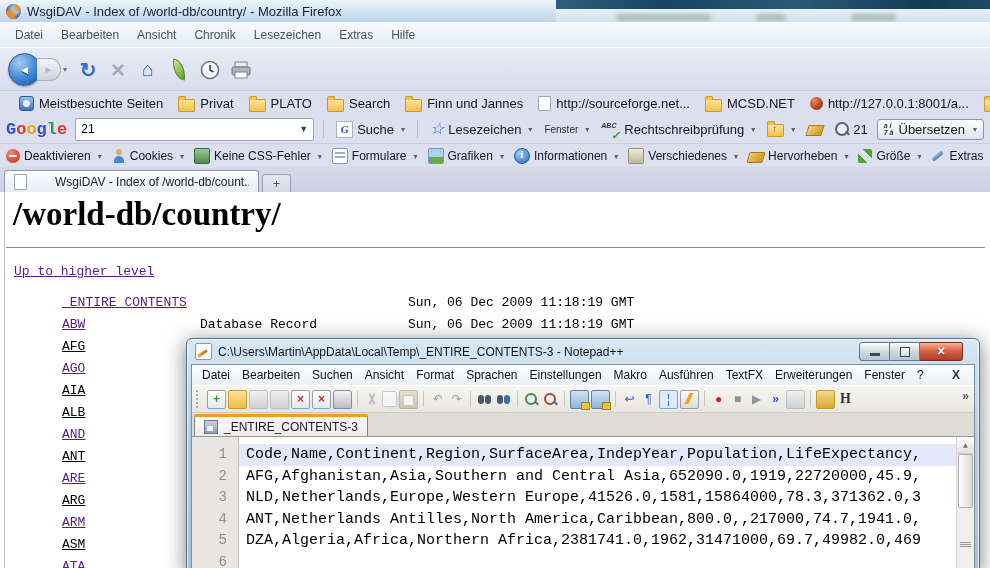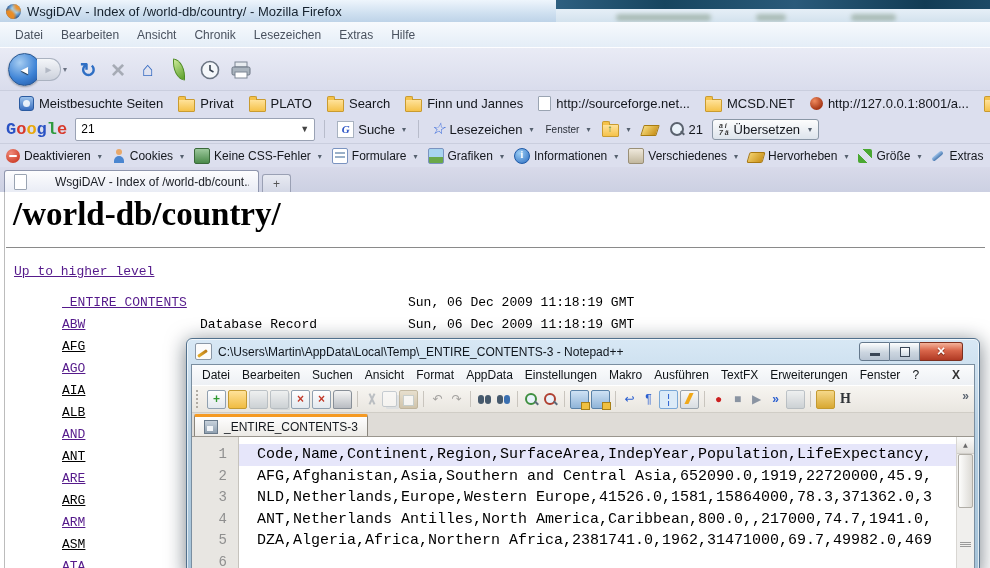--- a/index.html
+++ b/index.html
@@ -208,21 +208,21 @@
   .npp-tabs{height:23px;background:#dfdcd7;border-bottom:1px solid #9a968e;display:flex;align-items:flex-end;padding-left:2px;}
   .npp-tab{height:19px;background:linear-gradient(#fefefe,#eceae6);border:1px solid #8a867e;border-bottom:none;
     border-top:3px solid #f59a23;border-radius:2px 2px 0 0;display:flex;align-items:center;gap:6px;
     padding:0 9px;font-size:12px;color:#14181e;}
   .disk-sm{width:12px;height:12px;background:linear-gradient(#c8d2dc,#8fa0b0);border:1px solid #6a7a8a;position:relative;flex:none;}
   .disk-sm::after{content:"";position:absolute;left:2px;top:5px;width:6px;height:5px;background:#f2f5f8;}
   .npp-edit{flex:1;background:#fff;display:flex;position:relative;overflow:hidden;}
   .gutter{width:46px;background:#e8e6e2;border-right:1px solid #c6c3bd;padding-top:7px;flex:none;}
   .lnum{height:21.5px;line-height:21.5px;text-align:right;padding-right:11px;font-size:14px;color:#8f8f8f;}
   .codearea{flex:1;padding-top:7px;overflow:hidden;}
-  .cline{height:21.5px;line-height:21.5px;font-size:15px;color:#000;white-space:pre;padding-left:18px;}
+  .cline{height:21.5px;line-height:21.5px;font-size:15px;color:#000;white-space:pre;padding-left:7px;}
   .cline.current{background:#e6e6fa;}
   .npp-scroll{position:absolute;right:0;top:0;bottom:0;width:17px;background:#f0efed;border-left:1px solid #d8d6d2;}
   .sc-up{height:16px;border-bottom:1px solid #d0cec9;display:flex;align-items:center;justify-content:center;
     font-size:8px;color:#6a6a6a;background:linear-gradient(#fbfbfa,#e3e1dd);}
   .sc-thumb{position:absolute;top:17px;left:1px;right:1px;height:52px;border:1px solid #b0ada6;border-radius:2px;
     background:linear-gradient(90deg,#fdfdfc,#dcdad5);}
   .sc-mark{position:absolute;left:3px;right:3px;bottom:28px;height:5px;
     background:repeating-linear-gradient(#9a9a9a 0 1px,transparent 1px 2px);}
 </style>
 </head>
@@ -334,20 +334,24 @@
     </span>
     <span class="gsep"></span>
     <span class="gbtn has-caret">
       <i class="gstar"></i>
       <span>Lesezeichen</span>
     </span>
     <span class="gbtn has-caret pagerank">
       <span>Fenster</span>
     </span>
     <span class="gbtn has-caret">
+      <i class="abc-icon"><span>ABC</span></i>
+      <span>Rechtschreibprüfung</span>
+    </span>
+    <span class="gbtn has-caret">
       <i class="ic-folder gfolder"></i>
     </span>
     <span class="gbtn">
       <i class="marker"></i>
     </span>
     <span class="gbtn">
       <i class="gmag"></i>
       <span>21</span>
     </span>
     <span class="translate-btn has-caret">
@@ -518,21 +522,21 @@
     </div>
     <div class="npp-client">
       <div class="npp-menu">
         <span style="display:flex;align-items:center;">
 
         <span class="mi">Datei</span>
             <span class="mi">Bearbeiten</span>
             <span class="mi">Suchen</span>
             <span class="mi">Ansicht</span>
             <span class="mi">Format</span>
-            <span class="mi">AppData</span>
+            <span class="mi">Sprachen</span>
             <span class="mi">Einstellungen</span>
             <span class="mi">Makro</span>
             <span class="mi">Ausführen</span>
             <span class="mi">TextFX</span>
             <span class="mi">Erweiterungen</span>
             <span class="mi">Fenster</span>
             <span class="mi">?</span>
           </span>
         <span class="mclose">X</span>
       </div>

